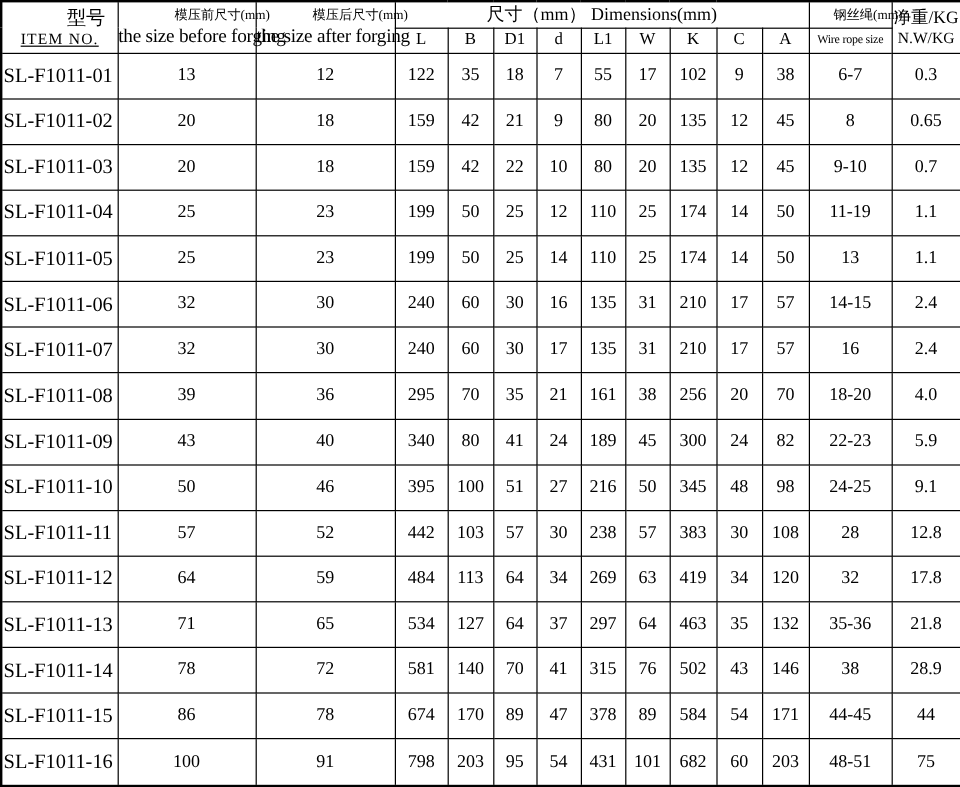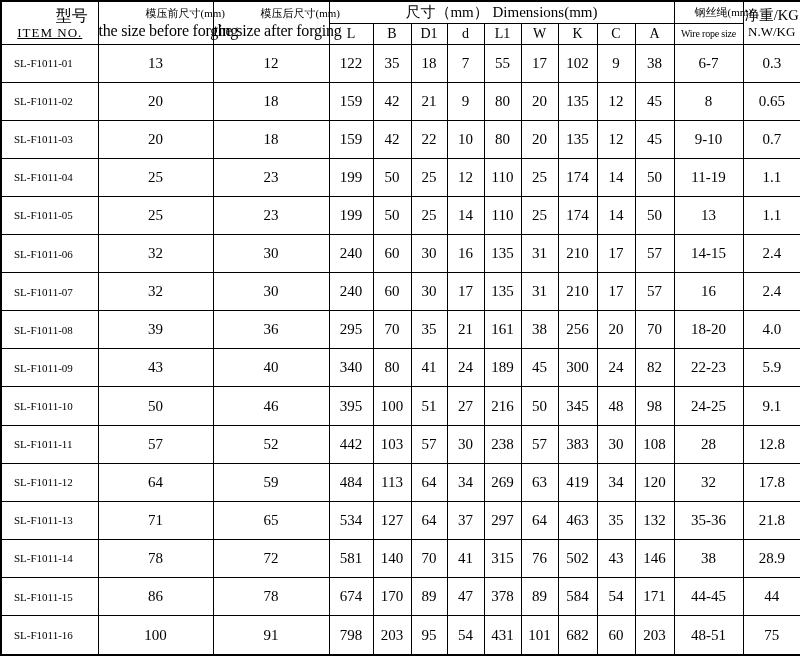--- a/index.html
+++ b/index.html
@@ -28,22 +28,22 @@
     vertical-align: middle;
     padding: 0;
     font-weight: normal;
     overflow: visible;
   }
   thead tr.hdr-row-1 { height: 22px; }
   thead tr.hdr-row-2 { height: 21px; }
   td { font-size: 15px; }
   td.item-cell {
     text-align: left;
-    padding-left: 12px;
-    font-size: 11px;
+    padding-left: 1px;
+    font-size: 17px;
     white-space: nowrap;
   }
   .item-hdr-cn { font-size: 16px; line-height: 1.25; margin-left: 44px; }
   .item-hdr-en { font-size: 13px; line-height: 1.1; letter-spacing: 1px; text-decoration: underline; }
   .hdr-cn { font-size: 11px; line-height: 1.4; white-space: nowrap; margin-left: 47px; }
   .hdr-en { font-size: 16px; line-height: 1.1; white-space: nowrap; letter-spacing: -0.2px; }
   .dim-hdr { font-size: 15px; white-space: nowrap; margin-left: 32px; }
   .letter-hdr { font-size: 14px; }
   .wire-cn { font-size: 11px; white-space: nowrap; padding-left: 20px; }
   .wire-en { font-size: 10px; white-space: nowrap; letter-spacing: -0.2px; }

